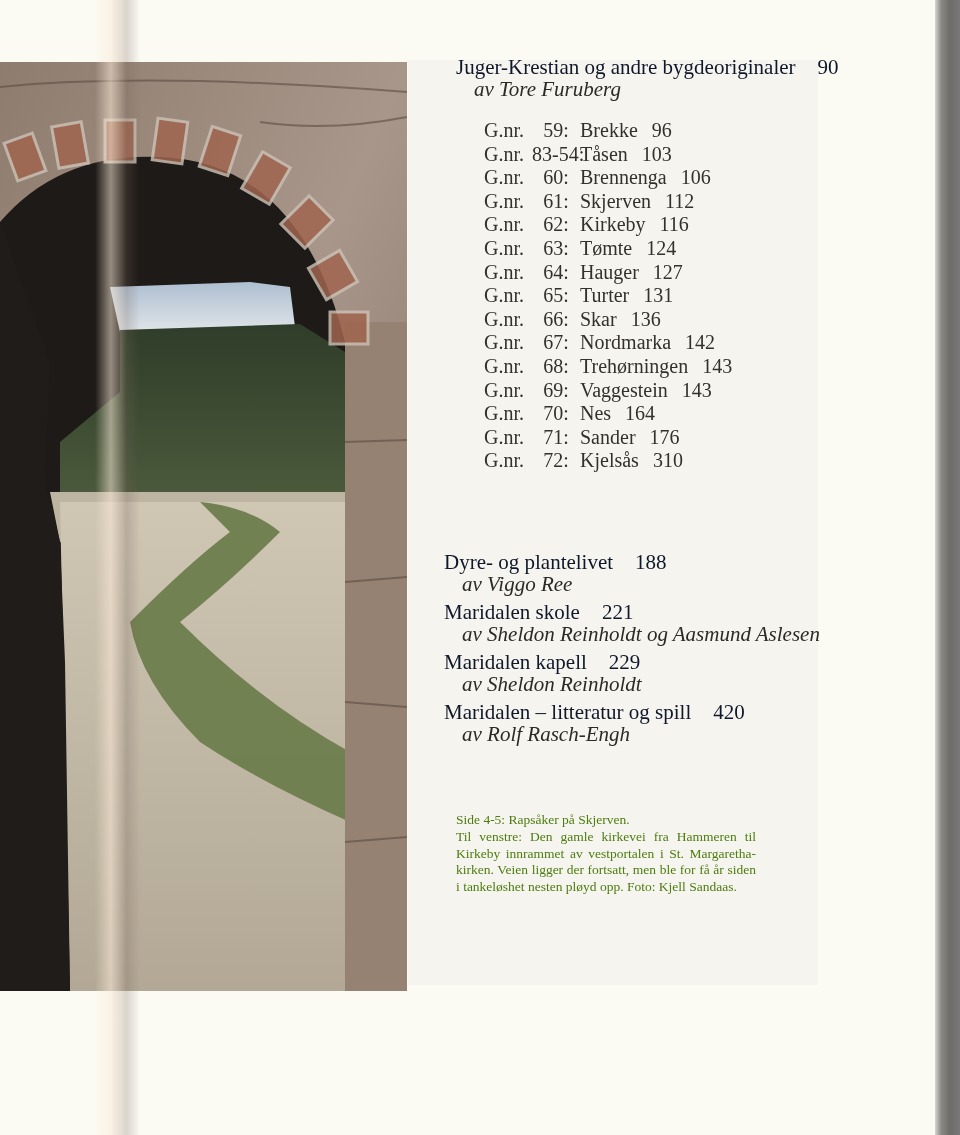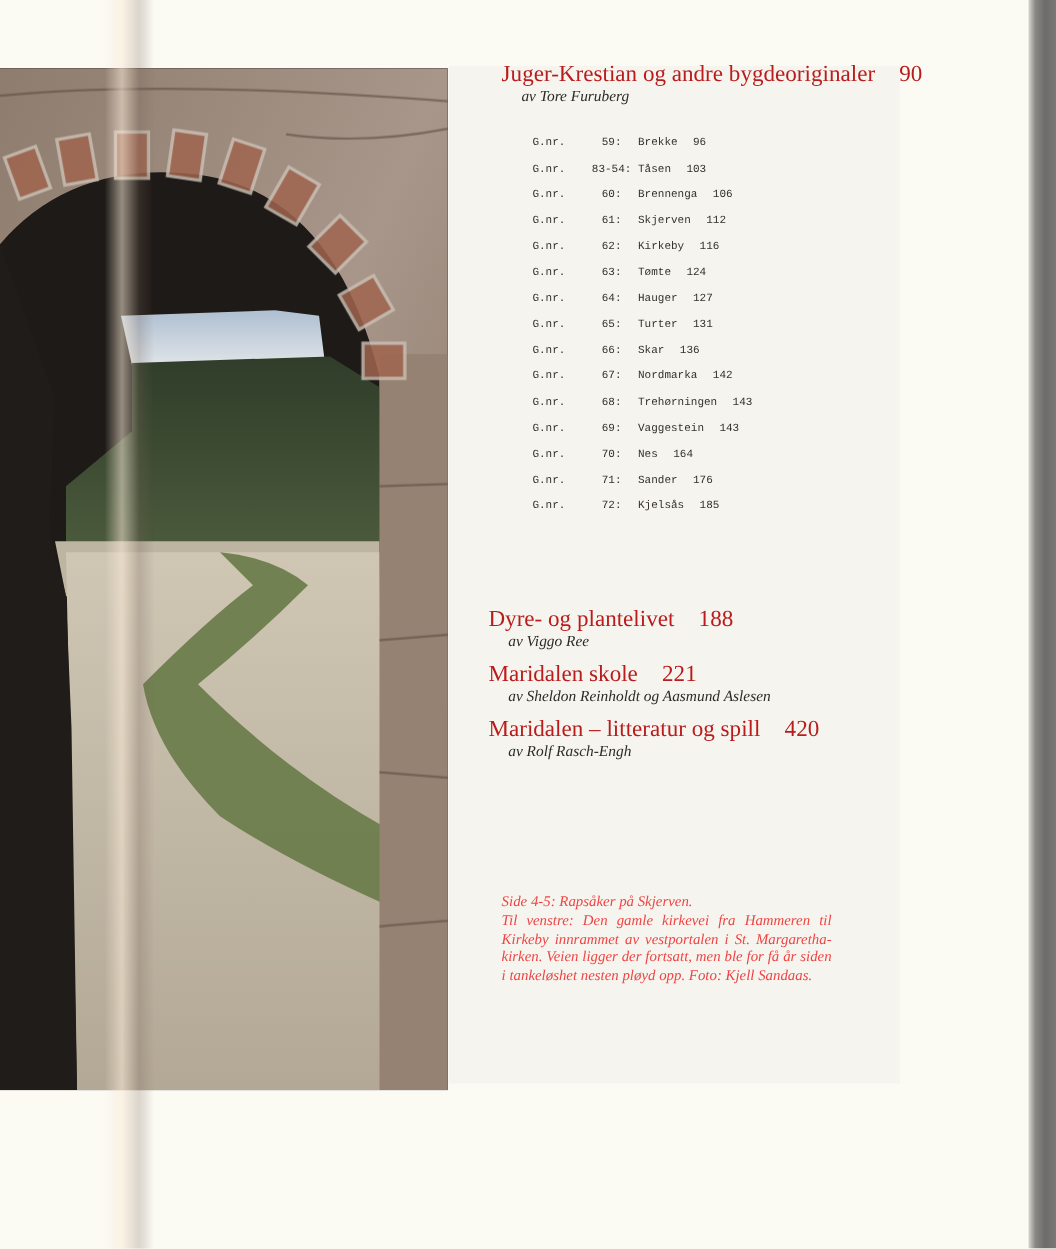--- a/index.html
+++ b/index.html
@@ -22,40 +22,40 @@
       background:#2a2520;
     }
     .photo svg { display:block; }
     .gutter-shadow {
       position:absolute; left:95px; top:0; width:45px; height:1135px;
       background:linear-gradient(to right,rgba(255,255,255,0) 0%,rgba(250,235,215,0.55) 35%,rgba(120,100,90,0.25) 70%,rgba(0,0,0,0) 100%);
       pointer-events:none;
     }
     .toc { position:absolute; left:456px; top:54px; width:400px; }
     .entry-title {
-      font-size:21px; line-height:26px; white-space:nowrap; color:#b91c1c;
+      font-size:21px; line-height:26px; white-space:nowrap; color:#0f172a;
     }
     .entry-title .page { margin-left:22px; }
     .entry-author {
-      font-style:italic; font-size:14px; line-height:18px; margin-left:18px; color:#2c2a26;
+      font-style:italic; font-size:21px; line-height:18px; margin-left:18px; color:#2c2a26;
     }
     .entry { margin-bottom:7px; }
     .farms { margin:21px 0 0 28px; }
     .farm-row {
-      display:flex; font-size:10px; line-height:23.6px; white-space:nowrap; color:#34312c;font-family:Liberation Mono, monospace;
+      display:flex; font-size:20px; line-height:23.6px; white-space:nowrap; color:#34312c;
     }
     .farm-row .gnr { width:48px; }
     .farm-row .num { width:48px;text-align:center; }
     .farm-row .name {}
     .farm-row .fpage { margin-left:14px; }
     .toc2 { position:absolute; left:444px; top:549px; width:400px; }
     .toc2 .entry { margin-bottom:6px; }
     .caption {
       position:absolute; left:456px; top:812px; width:300px;
-      font-style:italic; font-size:13.5px; line-height:16.8px; color:#ef4444;
+      font-size:13.5px; line-height:16.8px; color:#4d7c0f;
       text-align:justify;
     }
     .caption p { margin:0; }
   </style>
 </head>
 <body>
 
 <div class="text-panel"></div>
 
 <div class="photo">
@@ -212,33 +212,37 @@
     <div class="farm-row">
         <span class="gnr">G.nr.</span>
         <span class="num">71:</span>
         <span class="name">Sander</span>
         <span class="fpage">176</span>
       </div>
     <div class="farm-row">
         <span class="gnr">G.nr.</span>
         <span class="num">72:</span>
         <span class="name">Kjelsås</span>
-        <span class="fpage">185</span>
+        <span class="fpage">310</span>
       </div>
   </div>
 </div>
 
 <div class="toc2">
   <div class="entry">
     <div class="entry-title"><span>Dyre- og plantelivet</span><span class="page">188</span></div>
     <div class="entry-author">av Viggo Ree</div>
   </div>
   <div class="entry">
     <div class="entry-title"><span>Maridalen skole</span><span class="page">221</span></div>
     <div class="entry-author">av Sheldon Reinholdt og Aasmund Aslesen</div>
+  </div>
+  <div class="entry">
+    <div class="entry-title"><span>Maridalen kapell</span><span class="page">229</span></div>
+    <div class="entry-author">av Sheldon Reinholdt</div>
   </div>
   <div class="entry">
     <div class="entry-title"><span>Maridalen – litteratur og spill</span><span class="page">420</span></div>
     <div class="entry-author">av Rolf Rasch-Engh</div>
   </div>
 </div>
 
 <div class="caption">
   <p>Side 4-5: Rapsåker på Skjerven.</p>
   <p>Til venstre: Den gamle kirkevei fra Hammeren til Kirkeby innrammet av vestportalen i St. Margaretha-kirken. Veien ligger der fortsatt, men ble for få år siden i tankeløshet nesten pløyd opp. Foto: Kjell Sandaas.</p>

